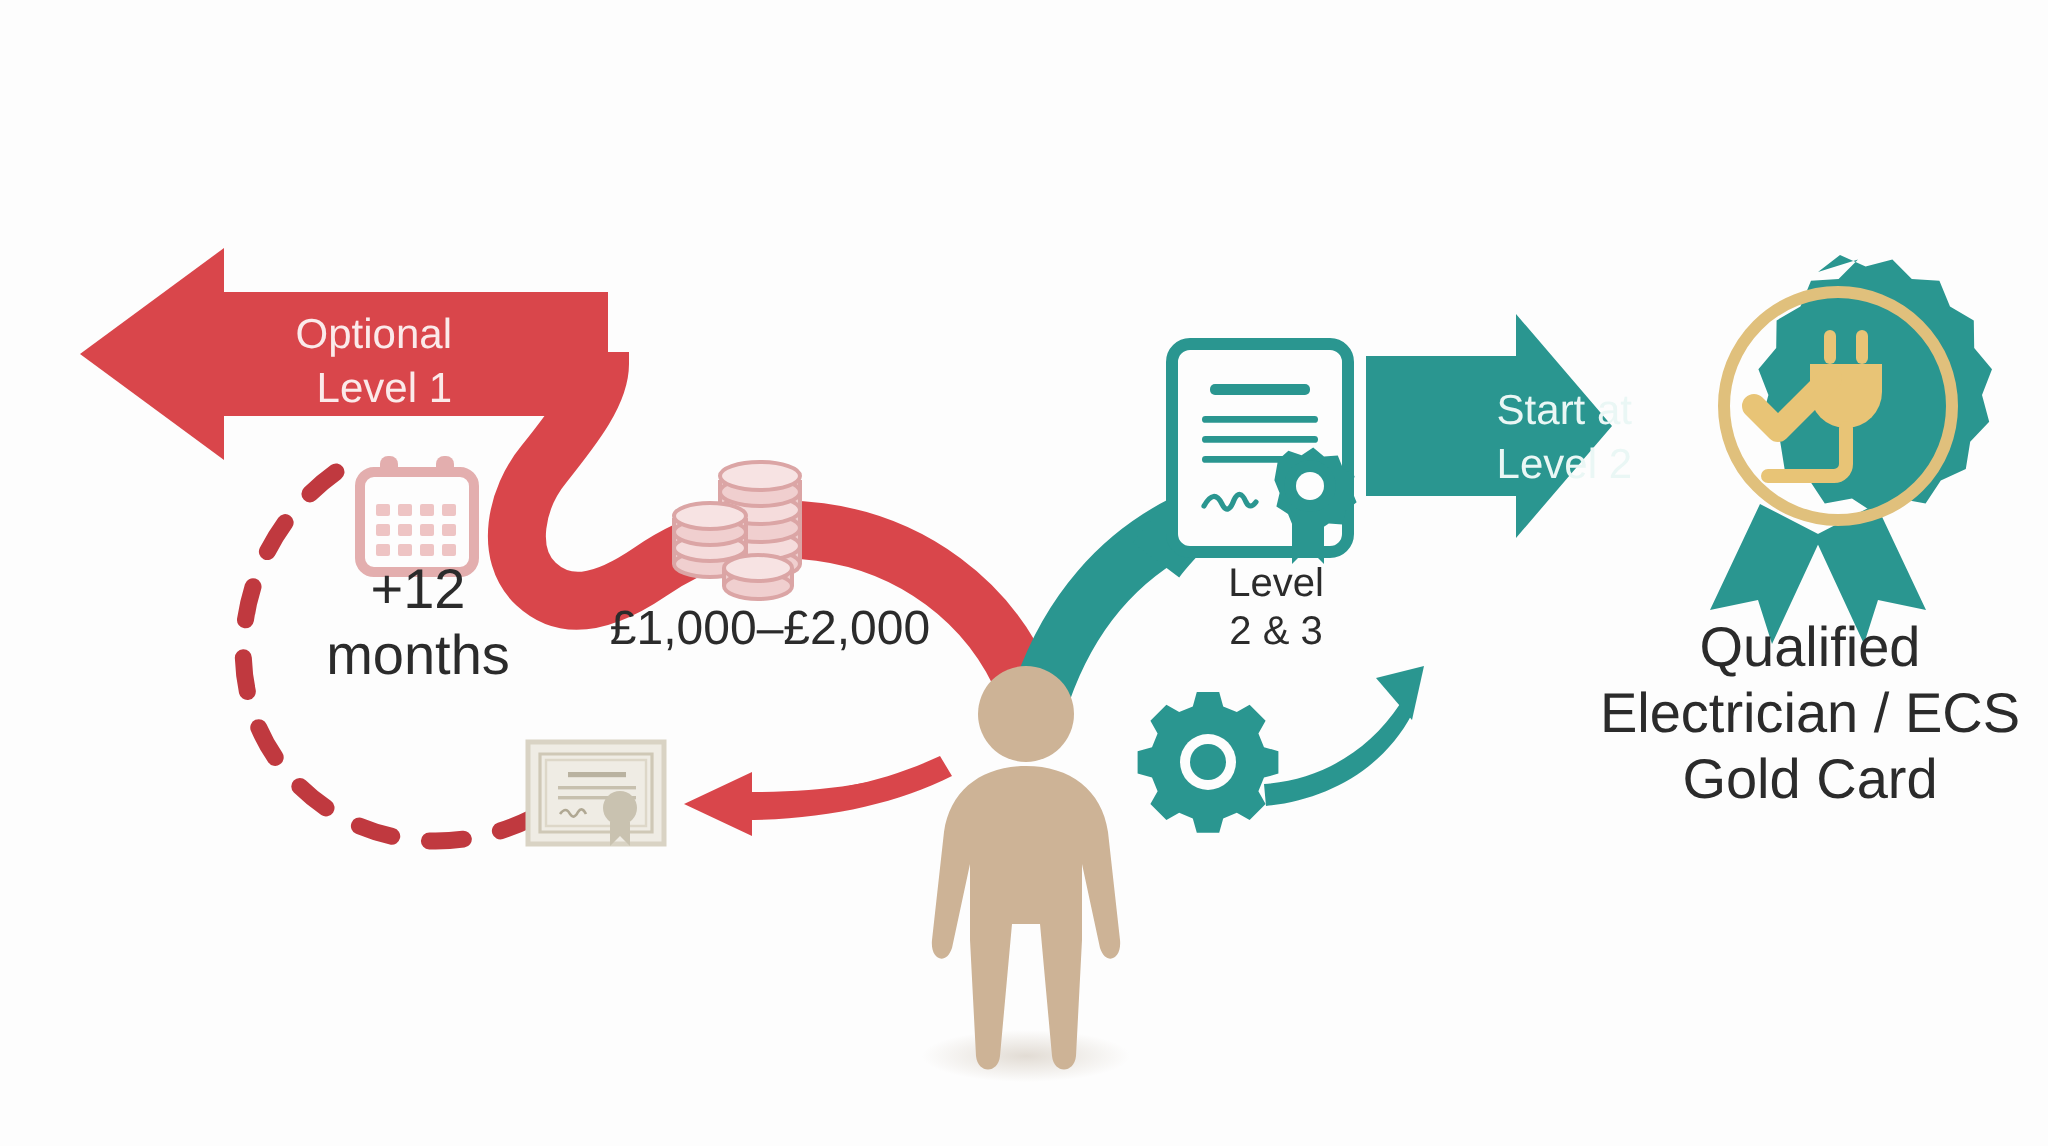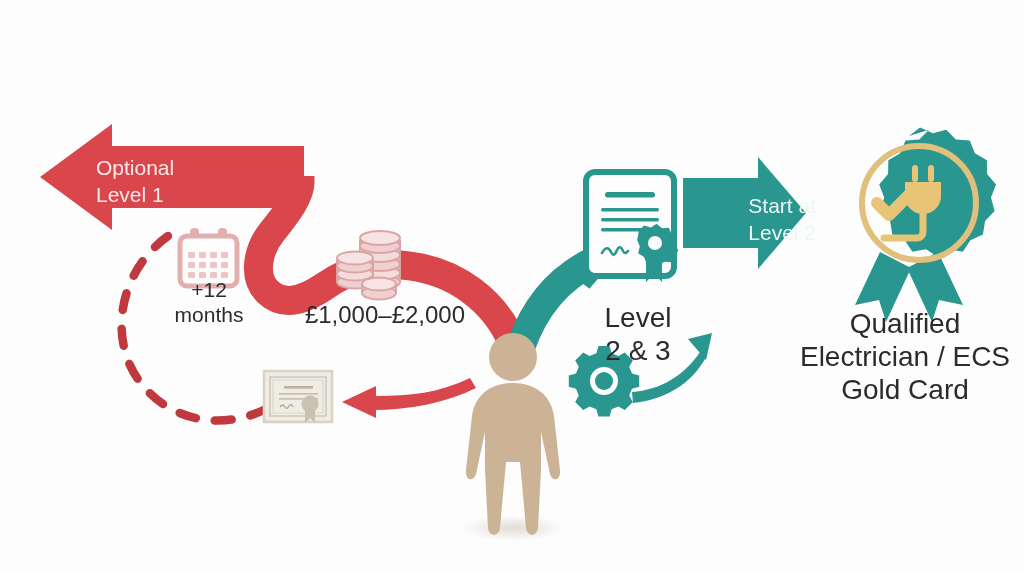--- a/index.html
+++ b/index.html
@@ -33,35 +33,34 @@
   .lbl-dark {
     color: #2b2b2b;
     font-weight: 400;
   }
 
   
   #label-optional-level1 {
     left: 96px; top: 155px; width: 130px;
     font-size: 21px;
     color: #fbeaea;
-    text-align: left;
+    text-align: right;
     line-height: 1.28;
   }
   #label-months {
     left: 150px; top: 278px; width: 118px;
-    font-size: 21px;
+    font-size: 28px;
   }
   #label-cost {
     left: 300px; top: 301px; width: 170px;
     font-size: 24px;
   }
   #label-level23 {
     left: 580px; top: 281px; width: 116px;
-    font-size: 28px;
-    margin-top: 20px;
+    font-size: 20px;
   }
   #label-start-level2 {
     left: 694px; top: 192px; width: 122px;
     font-size: 21px;
     color: #eaf7f5;
     text-align: right;
     line-height: 1.3;
   }
   #label-qualified {
     left: 790px; top: 307px; width: 230px;

